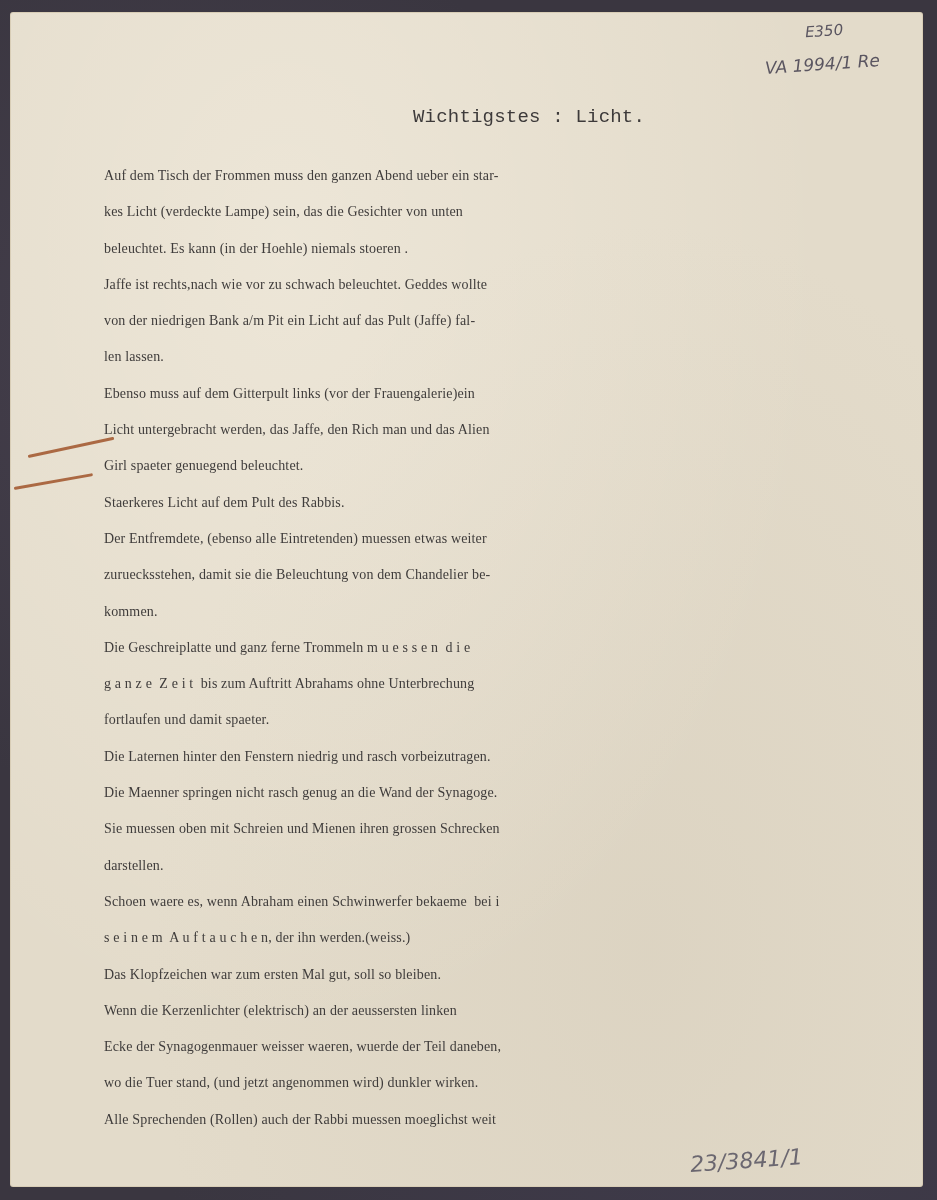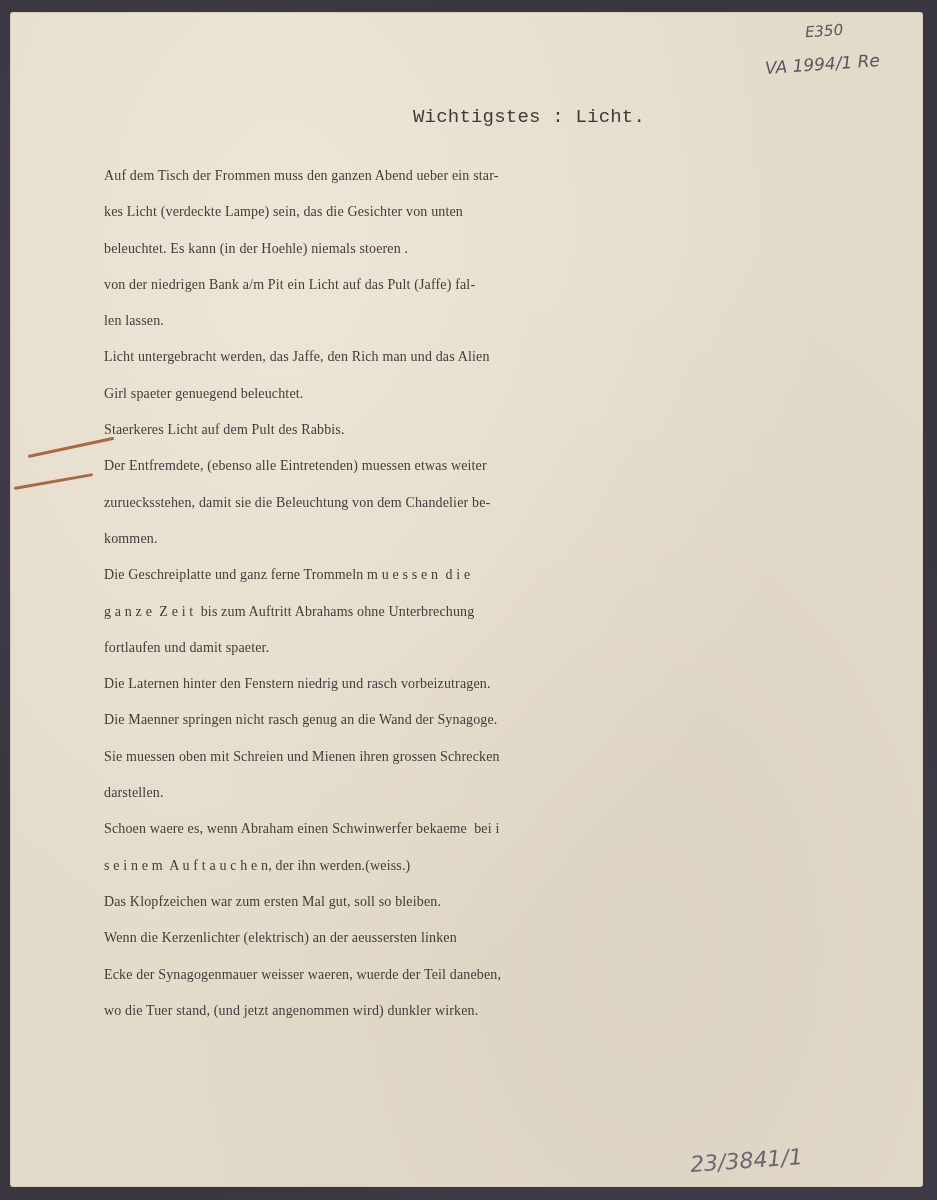--- a/index.html
+++ b/index.html
@@ -78,36 +78,39 @@
 
 <div class="title">Wichtigstes : Licht.</div>
 
 <div class="margin-mark mark-1"></div>
 <div class="margin-mark mark-2"></div>
 
 <ul class="body-text">
   <li class="line">Auf dem Tisch der Frommen muss den ganzen Abend ueber ein star-</li>
   <li class="line">kes Licht (verdeckte Lampe) sein, das die Gesichter von unten</li>
   <li class="line">beleuchtet. Es kann (in der Hoehle) niemals stoeren .</li>
+  <li class="line">Jaffe ist rechts,nach wie vor zu schwach beleuchtet. Geddes wollte</li>
   <li class="line">von der niedrigen Bank a/m Pit ein Licht auf das Pult (Jaffe) fal-</li>
   <li class="line">len lassen.</li>
+  <li class="line">Ebenso muss auf dem Gitterpult links (vor der Frauengalerie)ein</li>
   <li class="line">Licht untergebracht werden, das Jaffe, den Rich man und das Alien</li>
   <li class="line">Girl spaeter genuegend beleuchtet.</li>
   <li class="line">Staerkeres Licht auf dem Pult des Rabbis.</li>
   <li class="line">Der Entfremdete, (ebenso alle Eintretenden) muessen etwas weiter</li>
   <li class="line">zuruecksstehen, damit sie die Beleuchtung von dem Chandelier be-</li>
   <li class="line">kommen.</li>
   <li class="line">Die Geschreiplatte und ganz ferne Trommeln m u e s s e n  d i e</li>
   <li class="line">g a n z e  Z e i t  bis zum Auftritt Abrahams ohne Unterbrechung</li>
   <li class="line">fortlaufen und damit spaeter.</li>
   <li class="line">Die Laternen hinter den Fenstern niedrig und rasch vorbeizutragen.</li>
   <li class="line">Die Maenner springen nicht rasch genug an die Wand der Synagoge.</li>
   <li class="line">Sie muessen oben mit Schreien und Mienen ihren grossen Schrecken</li>
   <li class="line">darstellen.</li>
   <li class="line">Schoen waere es, wenn Abraham einen Schwinwerfer bekaeme  bei i</li>
   <li class="line">s e i n e m  A u f t a u c h e n, der ihn werden.(weiss.)</li>
   <li class="line">Das Klopfzeichen war zum ersten Mal gut, soll so bleiben.</li>
   <li class="line">Wenn die Kerzenlichter (elektrisch) an der aeussersten linken</li>
   <li class="line">Ecke der Synagogenmauer weisser waeren, wuerde der Teil daneben,</li>
   <li class="line">wo die Tuer stand, (und jetzt angenommen wird) dunkler wirken.</li>
+  <li class="line">Alle Sprechenden (Rollen) auch der Rabbi muessen moeglichst weit</li>
 </ul>
 
 <div class="annot annot-bottom">23/3841/1</div>
 
 </body></html>

